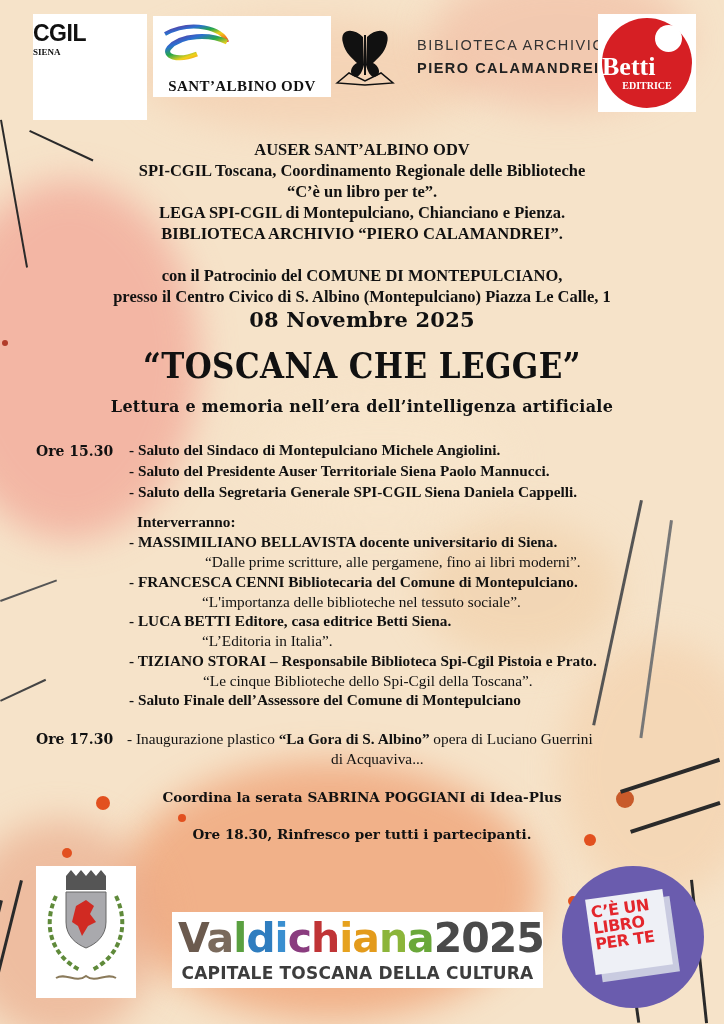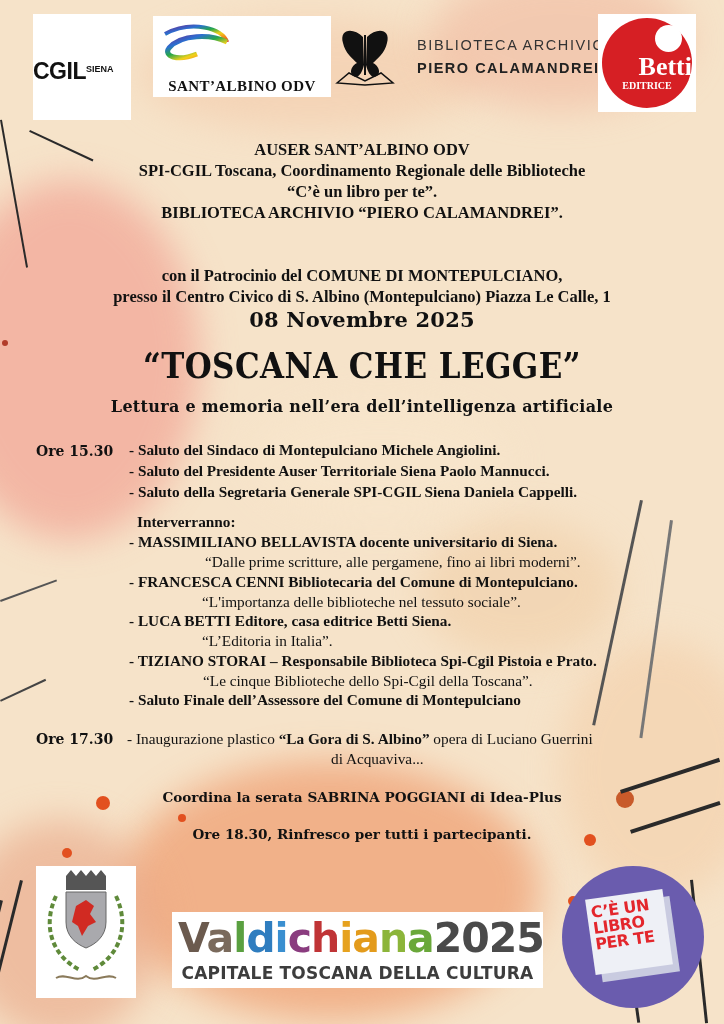--- a/index.html
+++ b/index.html
@@ -16,41 +16,41 @@
   .b3 { left:430px; top:-30px; width:260px; height:140px; background:#f1b9a0; opacity:.6; }
   .b4 { left:120px; top:760px; width:420px; height:260px; background:#ef9c6e; opacity:.7; }
   .b5 { left:-40px; top:820px; width:200px; height:220px; background:#e9a585; opacity:.6; }
   .b6 { left:560px; top:640px; width:200px; height:260px; background:#f4d2ae; opacity:.7; }
   .b7 { left:420px; top:520px; width:200px; height:140px; background:#f1cfa8; opacity:.6; }
   .b8 { left:250px; top:400px; width:260px; height:120px; background:#f8e6cc; opacity:.8; }
   .dot { position:absolute; border-radius:50%; background:#e2501f; }
   .ink { position:absolute; background:#2a2a2a; transform-origin:0 0; }
 
   .logo-box { position:absolute; background:#fff; z-index:2; }
-  .cgil { left:33px; top:14px; width:98px; height:106px; display:flex; flex-direction:row; align-items:center; }
+  .cgil { left:33px; top:14px; width:114px; height:106px; display:flex; flex-direction:column; }
   .cgil .cg { font-family:"Liberation Sans", sans-serif; font-weight:700; font-size:23px; letter-spacing:-0.5px; margin-top:8px; line-height:22px; }
   .cgil .spi { background:#d7201e; width:58px; height:58px; margin-top:3px; display:flex; flex-direction:column; align-items:center; }
   .cgil .spi .bar { width:44px; height:5px; background:#fff; margin-top:5px; }
   .cgil .spi .txt { color:#fff; font-family:"Liberation Sans", sans-serif; font-weight:700; font-size:36px; line-height:44px; transform:scaleX(.8); letter-spacing:-1px; }
-  .cgil .siena { font-family:Liberation Sans, sans-serif; font-weight:700; font-size:9px; margin-top:3px; }
+  .cgil .siena { font-family:Liberation Serif, serif; font-weight:700; font-size:9px; margin-top:3px; }
 
   .auser { left:153px; top:16px; width:178px; height:81px; }
   .auser .swoosh { position:absolute; left:8px; top:8px; width:70px; height:40px; }
   .auser .word { position:absolute; left:72px; top:18px; font-family:"Liberation Sans", sans-serif; font-weight:700; font-size:32px; color:#2e2e2e; letter-spacing:-0.5px; }
   .auser .sub { position:absolute; left:2px; right:2px; top:62px; text-align:center; font-family:"Liberation Serif", serif; font-weight:700; font-size:15px; letter-spacing:0.4px; }
 
   .bib { position:absolute; left:335px; top:25px; width:260px; height:70px; z-index:2; }
   .bib .bf { position:absolute; left:0; top:0; width:60px; height:65px; }
   .bib .l1 { position:absolute; left:82px; top:12px; font-family:"Liberation Sans", sans-serif; font-size:14.5px; letter-spacing:1.6px; color:#333; white-space:nowrap; }
   .bib .l2 { position:absolute; left:82px; top:35px; font-family:"Liberation Sans", sans-serif; font-size:14.5px; font-weight:700; letter-spacing:1.5px; color:#222; white-space:nowrap; }
 
   .betti { left:598px; top:14px; width:98px; height:98px; display:flex; align-items:center; justify-content:center; }
   .betti .circ { width:90px; height:90px; border-radius:50%; background:#d61f24; position:relative; }
   .betti .hole { position:absolute; right:10px; top:7px; width:27px; height:27px; border-radius:50%; background:#fff; }
-  .betti .bn { position:absolute; left:0; right:0; top:36px; text-align:right; color:#fff; font-family:"Liberation Serif", serif; font-weight:700; font-size:26px; line-height:26px; }
+  .betti .bn { position:absolute; left:0; right:0; top:36px; text-align:left; color:#fff; font-family:"Liberation Serif", serif; font-weight:700; font-size:26px; line-height:26px; }
   .betti .be { position:absolute; left:0; right:0; top:62px; text-align:center; color:#fff; font-family:"Liberation Serif", serif; font-weight:700; font-size:10px; }
 
   .content { position:absolute; left:0; right:0; top:0; z-index:3; }
   .center { text-align:center; font-weight:700; }
   .hdr { position:absolute; left:0; right:0; top:139px; font-size:16.5px; line-height:21px; }
   .patr { position:absolute; left:0; right:0; top:265px; font-size:16.5px; line-height:21px; }
   .date { position:absolute; left:0; right:0; top:307px; font-family:"DejaVu Serif", serif; font-weight:900; font-size:21px; letter-spacing:0.2px; }
   .title { position:absolute; left:0; right:0; top:344px; font-family:"DejaVu Serif", serif; font-weight:900; font-size:36px; letter-spacing:0.5px; transform:scaleX(0.86); }
   .subtitle { position:absolute; left:0; right:0; top:397px; font-family:"DejaVu Serif", serif; font-weight:900; font-size:16px; letter-spacing:0.3px; }
 
@@ -141,20 +141,21 @@
     <div class="bn">Betti</div>
     <div class="be">EDITRICE</div>
   </div>
 </div>
 
 <div class="content">
   <div class="hdr center">
     <div>AUSER SANT’ALBINO ODV</div>
     <div>SPI-CGIL Toscana, Coordinamento Regionale delle Biblioteche</div>
     <div>“C’è un libro per te”.</div>
+    <div>LEGA SPI-CGIL di Montepulciano, Chianciano e Pienza.</div>
     <div>BIBLIOTECA ARCHIVIO “PIERO CALAMANDREI”.</div>
   </div>
 
   <div class="patr center">
     <div>con il Patrocinio del COMUNE DI MONTEPULCIANO,</div>
     <div>presso il Centro Civico di S. Albino (Montepulciano) Piazza Le Calle, 1</div>
   </div>
 
   <div class="date center">08 Novembre 2025</div>
   <div class="title center">“TOSCANA CHE LEGGE”</div>

